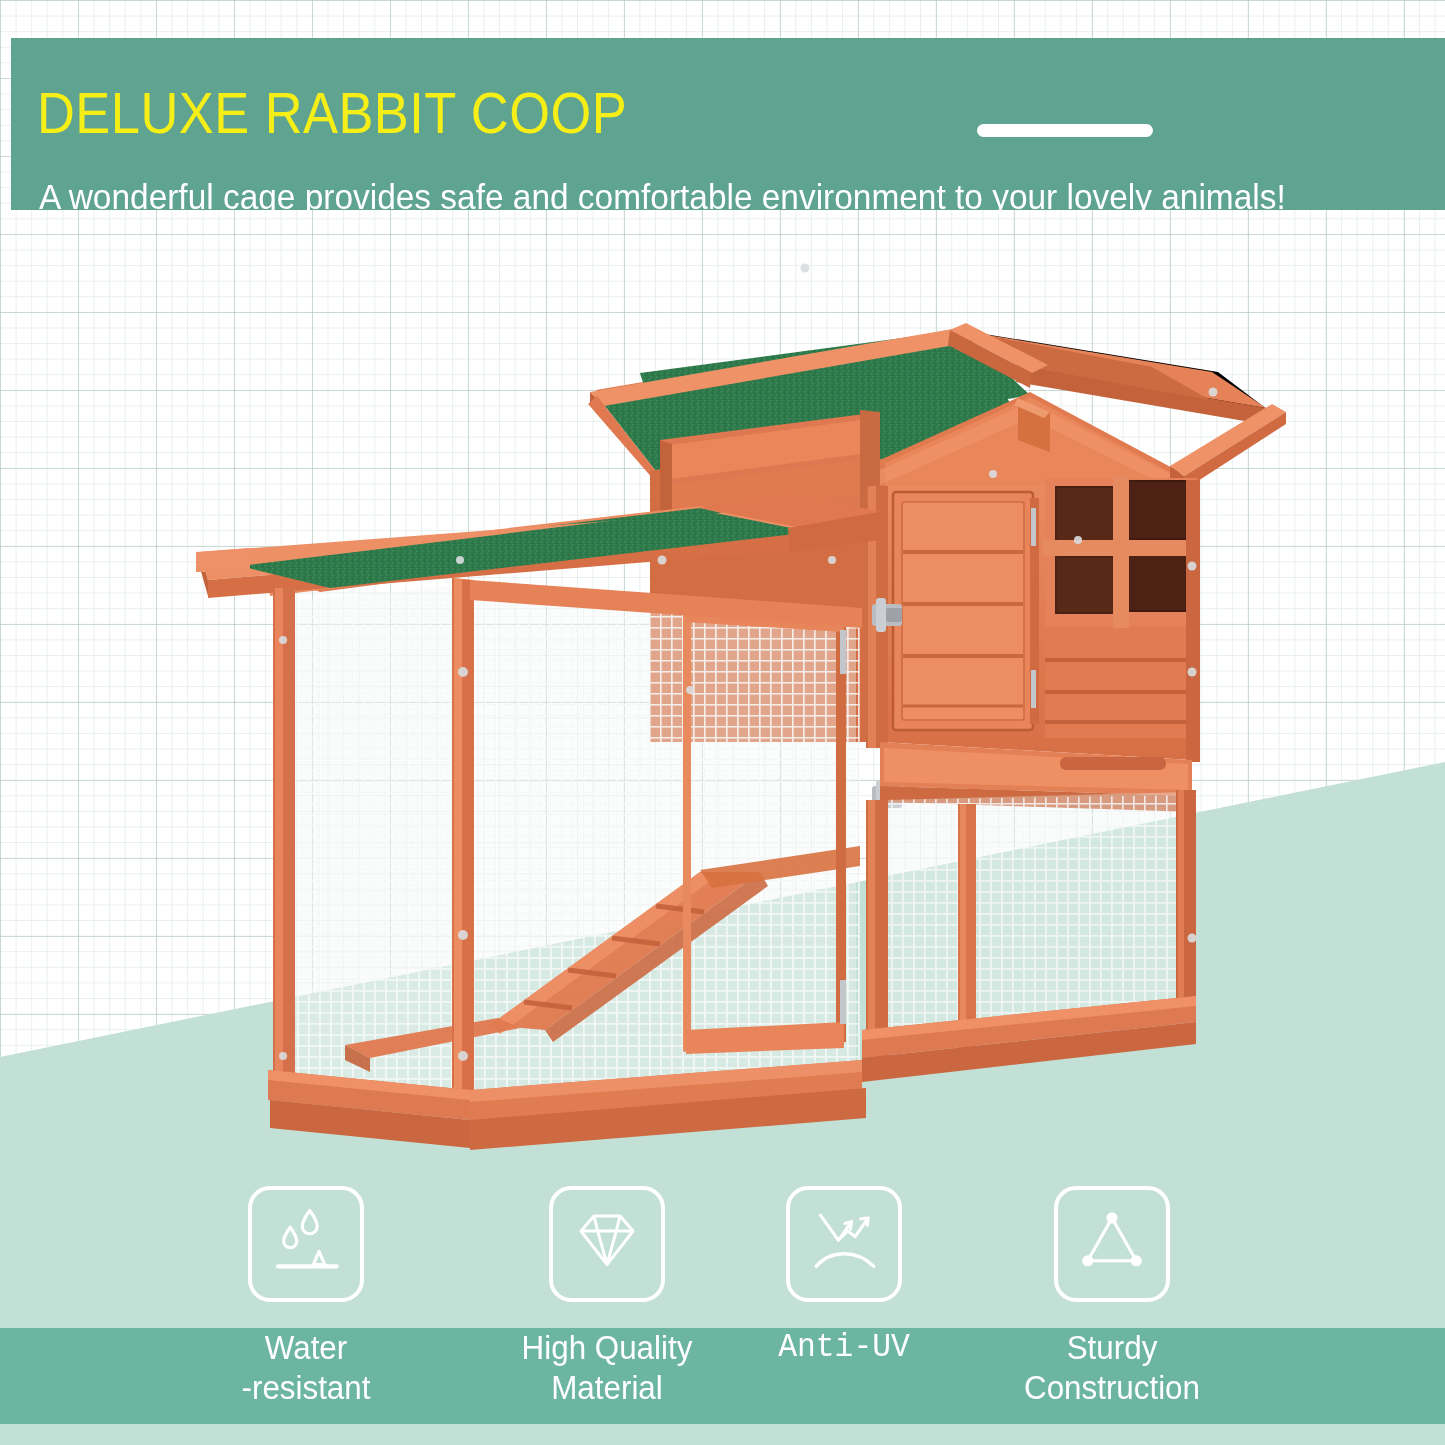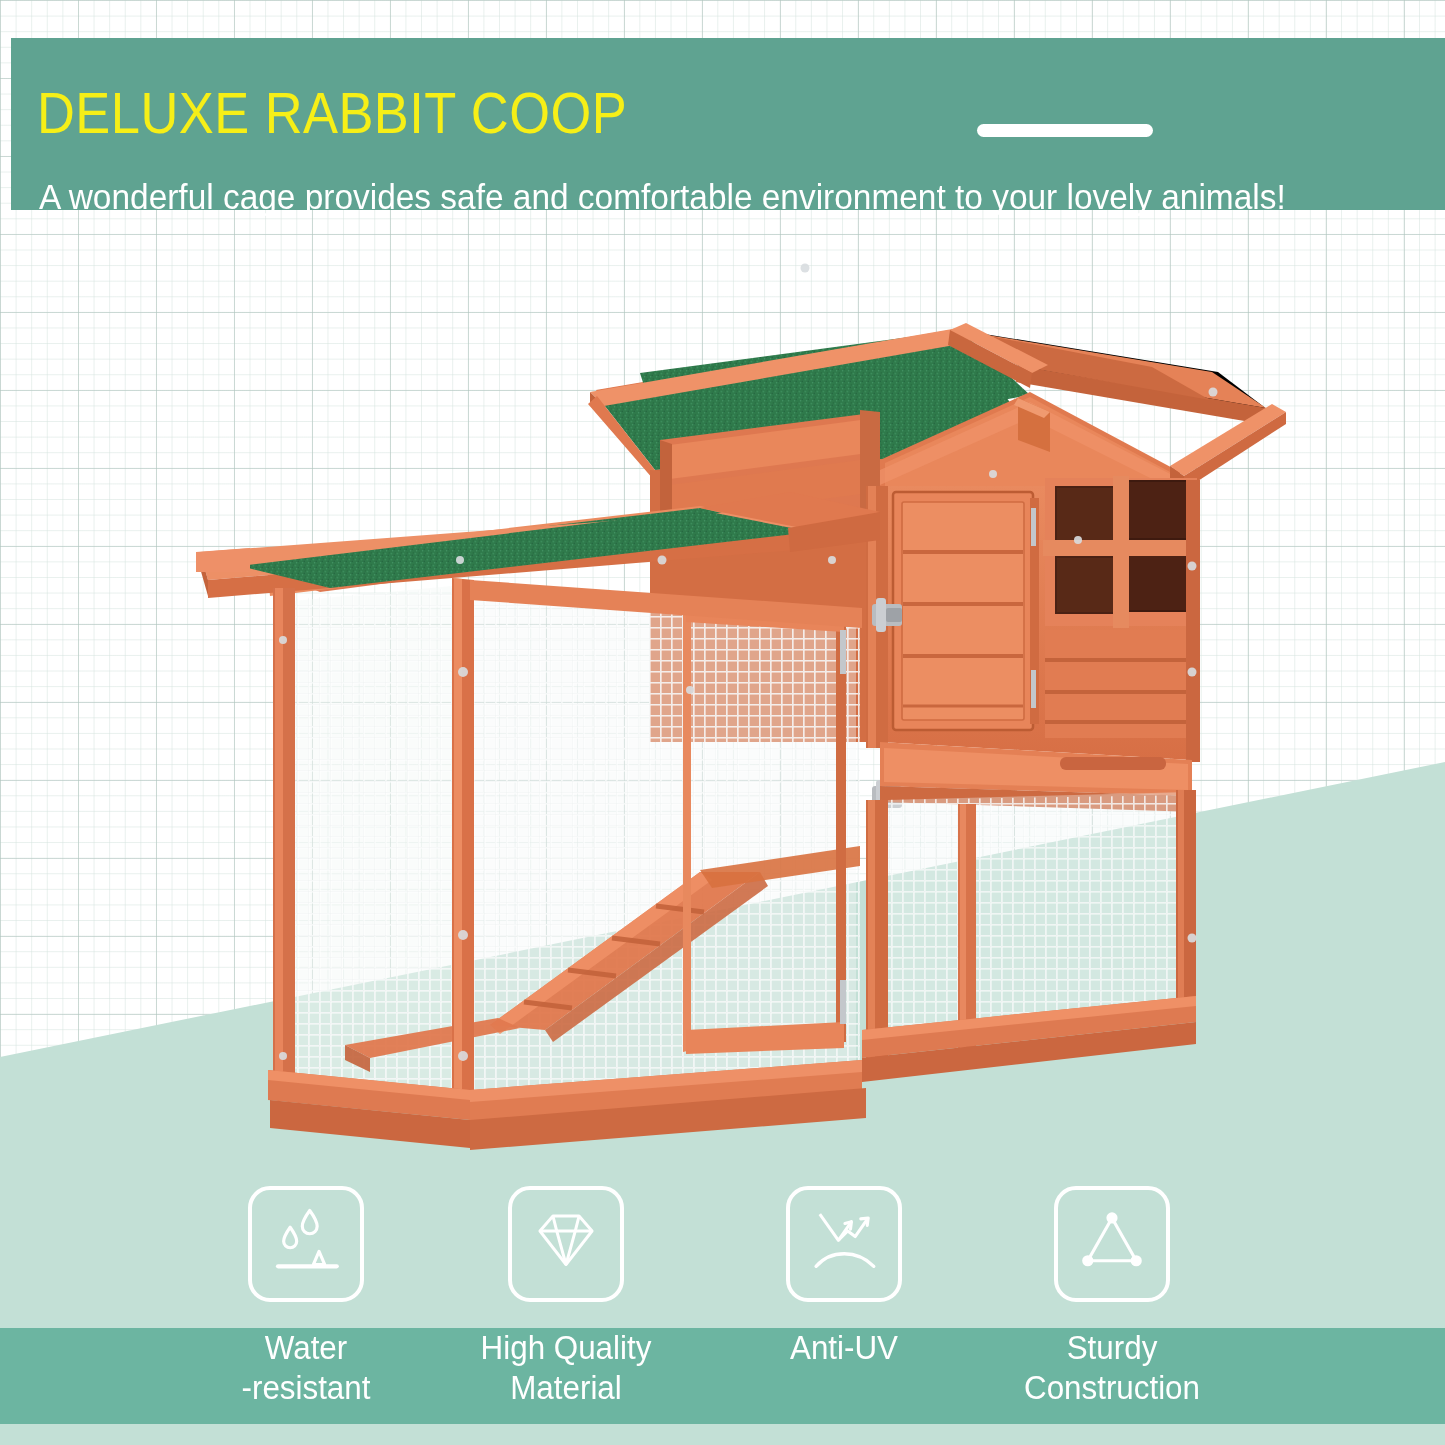--- a/index.html
+++ b/index.html
@@ -75,22 +75,22 @@
   .feature-icon svg{ display:block; width:100%; height:100%; }
   .feature-label{
     position:absolute; left:0; top:142px; width:100%;
     text-align:center; color:#ffffff;
     font-size:33px; line-height:40px; font-weight:400;
     transform:scaleX(0.95);
   }
   .feature-label .ln{ display:block; white-space:nowrap; }
 
   .f0{ left:176px; }
-  .f1{ left:436px; }
-  .f2{ left:714px; }
+  .f1{ left:477px; }
+  .f2{ left:714px;font-family:Liberation Mono, monospace; }
   .f3{ left:982px; }
 </style>
 </head>
 <body>
 
 <div id="stage">
 
   <div class="grid-bg"></div>
 
   <svg class="floor" viewBox="0 0 1445 1445" preserveAspectRatio="none">

